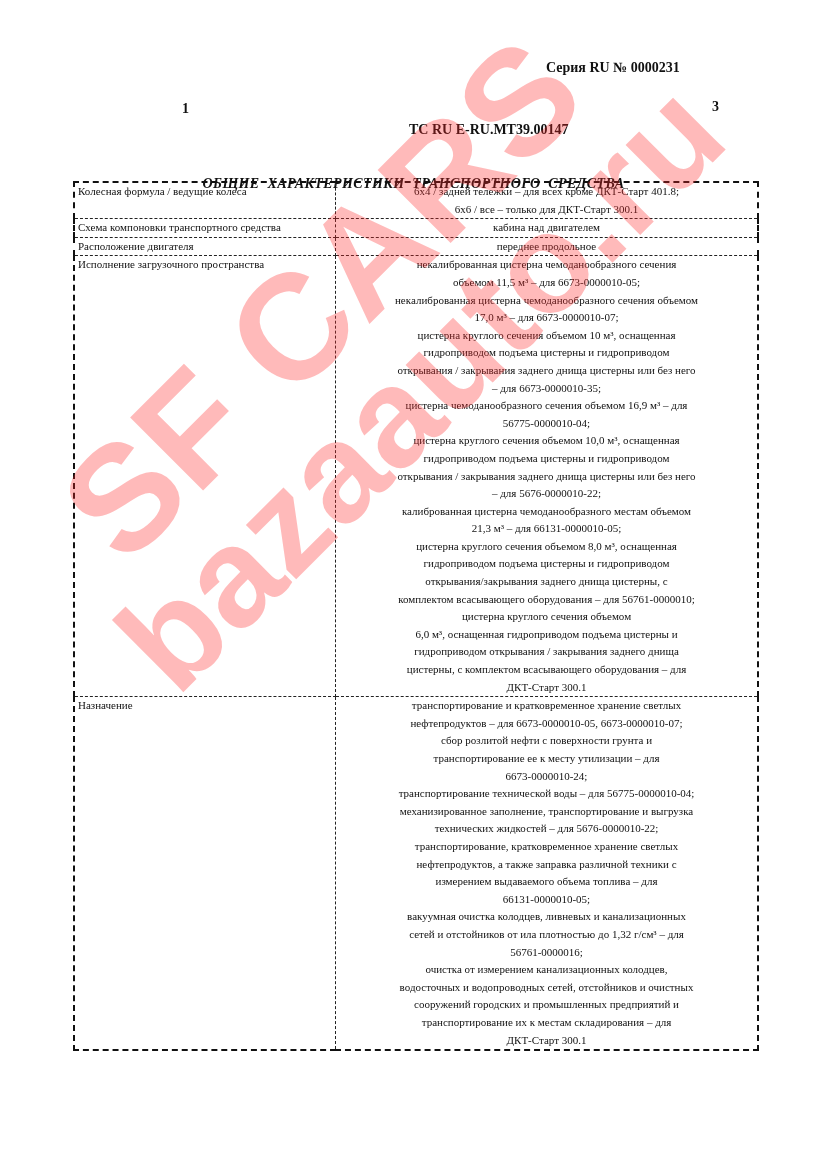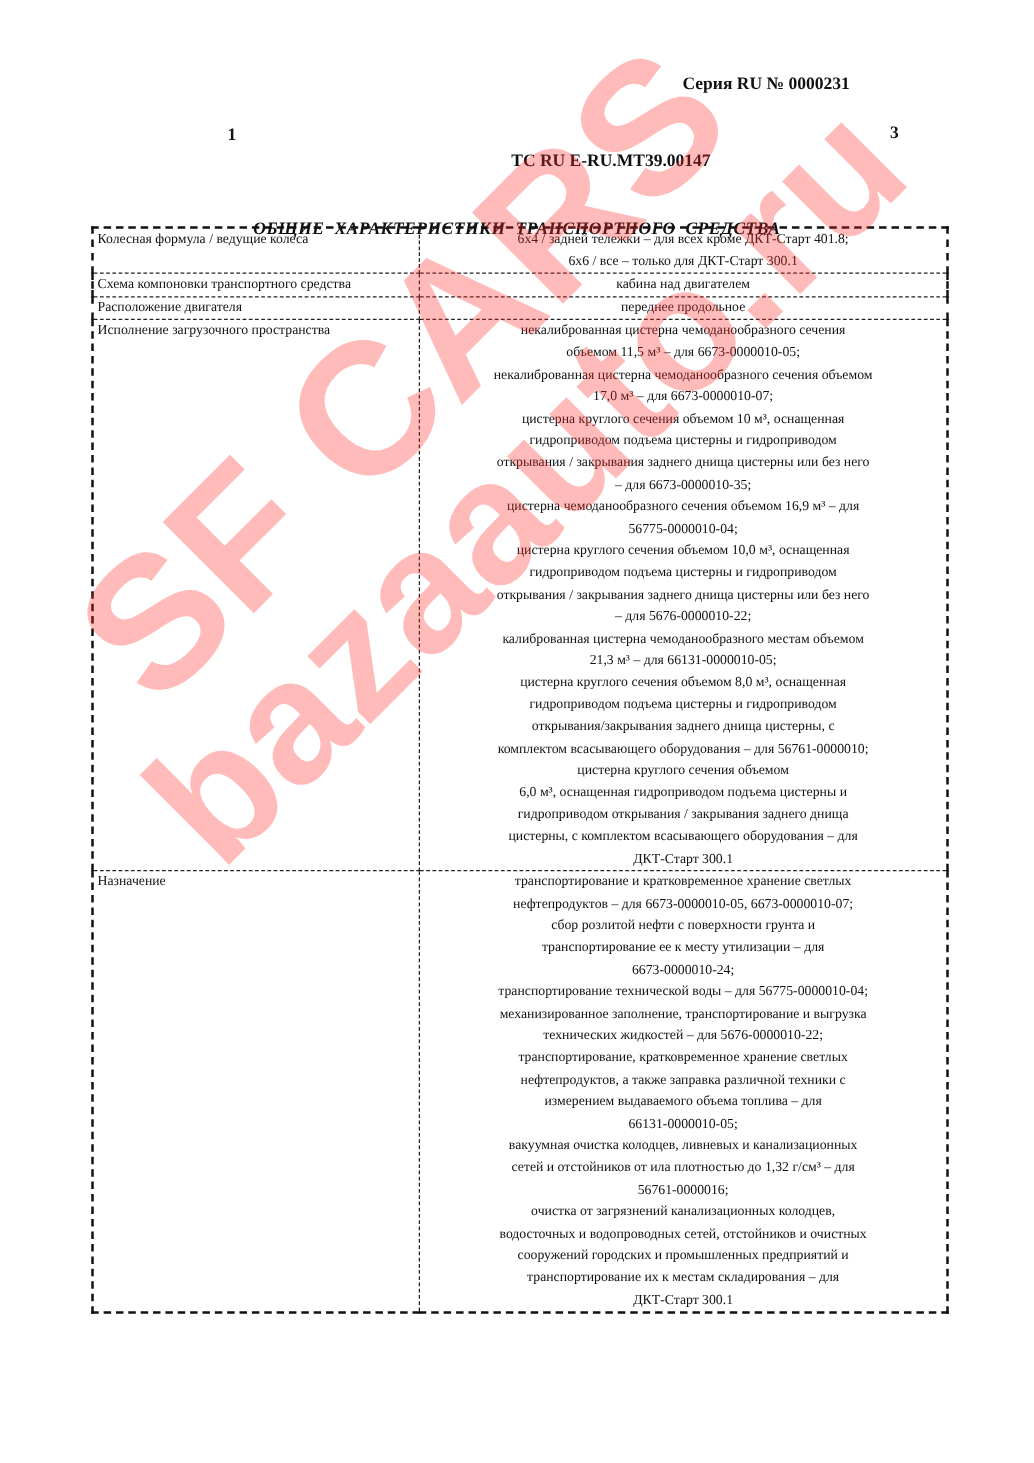--- a/index.html
+++ b/index.html
@@ -174,21 +174,21 @@
           <span class="line">транспортирование технической воды – для 56775-0000010-04;</span>
           <span class="line">механизированное заполнение, транспортирование и выгрузка</span>
           <span class="line">технических жидкостей – для 5676-0000010-22;</span>
           <span class="line">транспортирование, кратковременное хранение светлых</span>
           <span class="line">нефтепродуктов, а также заправка различной техники с</span>
           <span class="line">измерением выдаваемого объема топлива – для</span>
           <span class="line">66131-0000010-05;</span>
           <span class="line">вакуумная очистка колодцев, ливневых и канализационных</span>
           <span class="line">сетей и отстойников от ила плотностью до 1,32 г/см³ – для</span>
           <span class="line">56761-0000016;</span>
-          <span class="line">очистка от загрязнений канализационных колодцев,</span>
+          <span class="line">очистка от измерением канализационных колодцев,</span>
           <span class="line">водосточных и водопроводных сетей, отстойников и очистных</span>
           <span class="line">сооружений городских и промышленных предприятий и</span>
           <span class="line">транспортирование их к местам складирования – для</span>
           <span class="line">ДКТ-Старт 300.1</span>
         </td>
       </tr>
     </tbody>
 </table>
 
 <div class="watermark wm1">SF CARS</div>

